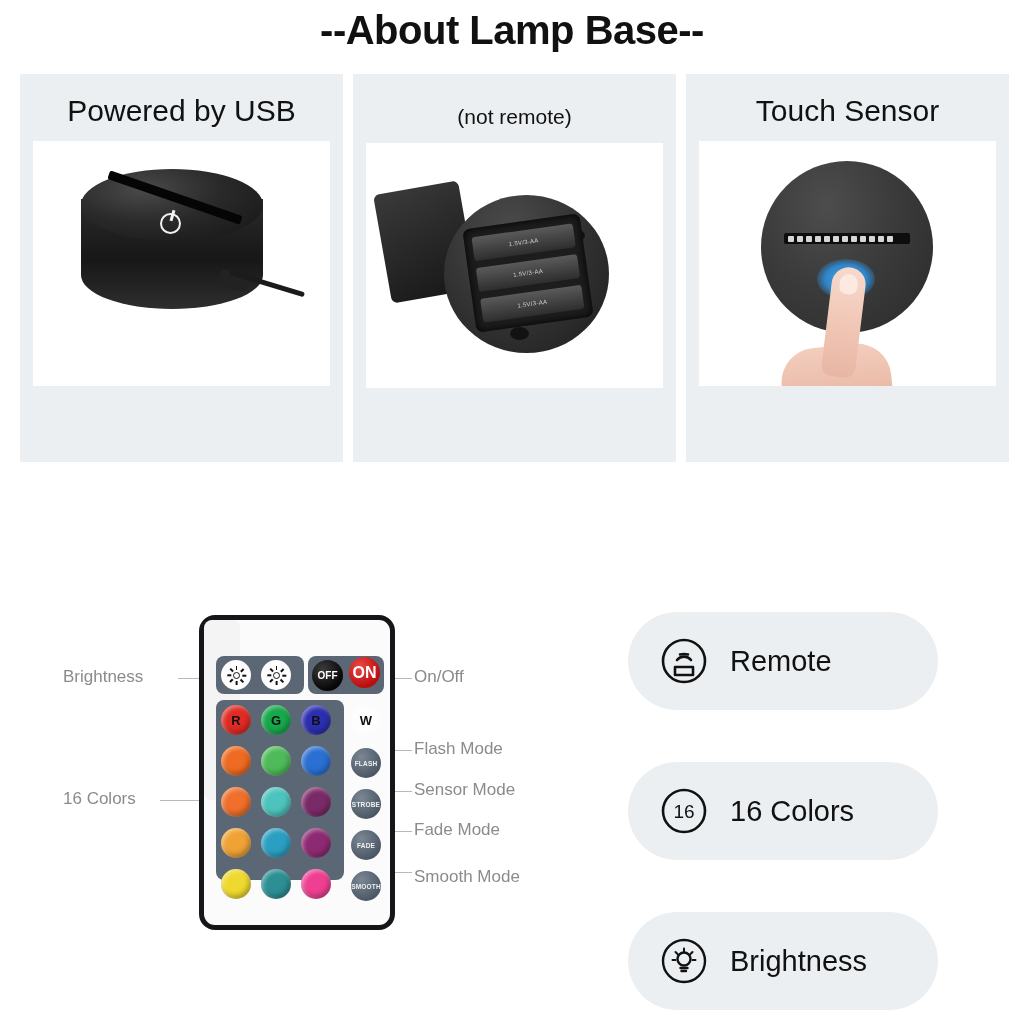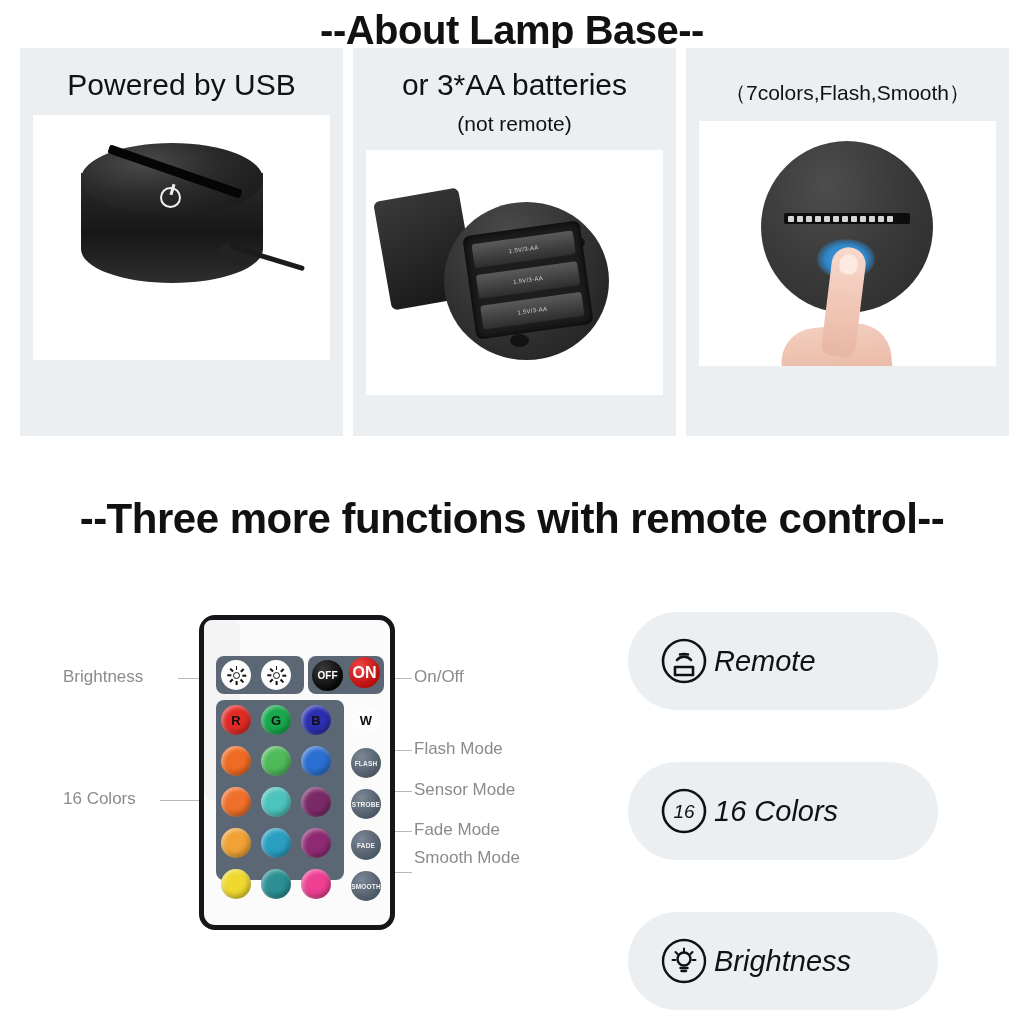--- a/index.html
+++ b/index.html
@@ -17,21 +17,21 @@
     text-align: center;
     color: #111111;
     font-weight: 700;
     letter-spacing: -0.5px;
     white-space: nowrap;
   }
   #heading-1 { top: 8px; font-size: 40px; }
   #heading-2 { top: 495px; font-size: 42px; }
 
   
-  .cards { position: absolute; top: 48px; left: 20px; width: 990px; height: 344px;
+  .cards { position: absolute; top: 74px; left: 20px; width: 990px; height: 344px;
            display: flex; gap: 10px; }
   .card {
     width: 323px; height: 388px;
     background: #eceff1;
     display: flex; flex-direction: column; align-items: center;
     padding-top: 20px;
   }
   .card-title {
     font-size: 30px; color: #111; font-weight: 400;
     line-height: 1.1; white-space: nowrap;
@@ -233,23 +233,22 @@
   .callout { position: absolute; color: #8b8b8b; font-size: 17px; white-space: nowrap; }
   .lead { position: absolute; height: 1px; background: #b9b9b9; }
 
   
   .pills { position: absolute; left: 628px; top: 612px; width: 310px; }
   .pill {
     width: 310px; height: 98px;
     background: #eceff1;
     border-radius: 49px;
     display: flex; align-items: center;
-    padding-left: 32px; gap: 6px;
+    padding-left: 32px; gap: 22px;
     margin-bottom: 52px;
-    font-style: italic;
   }
   .pill-icon { width: 48px; height: 48px; flex: 0 0 48px; }
   .pill-label { font-size: 29px; color: #111; white-space: nowrap; }
 </style>
 </head>
 <body>
 
 <div class="page">
 
   <div class="heading" id="heading-1">--About Lamp Base--</div>
@@ -263,39 +262,38 @@
         <div class="base-top">
           <div class="power-glyph"></div>
         </div>
         <div class="base-slot"></div>
         <div class="usb-plug"></div>
         <div class="usb-cable"></div>
       </div>
     </div>
 
     <div class="card">
-      <div class="card-title">or 3*AA batteries</div>
       <div class="card-sub">(not remote)</div>
       <div class="card-photo">
         <div class="batt-lid"></div>
         <div class="batt-disc">
           <div class="batt-foot" style="left:22px; top:44px;"></div>
           <div class="batt-foot" style="left:122px; top:34px;"></div>
           <div class="batt-foot" style="left:66px; top:132px;"></div>
         </div>
         <div class="batt-well">
           <div class="batt-cell c1">1.5V/3-AA</div>
           <div class="batt-cell c2">1.5V/3-AA</div>
           <div class="batt-cell c3">1.5V/3-AA</div>
         </div>
       </div>
     </div>
 
     <div class="card">
-      <div class="card-sub">（7colors,Flash,Smooth）</div>
+      <div class="card-title">Touch Sensor</div>
       <div class="card-photo">
         <div class="touch-disc"></div>
         <div class="touch-led">
           <i></i>
             <i></i>
             <i></i>
             <i></i>
             <i></i>
             <i></i>
             <i></i>
@@ -308,41 +306,40 @@
         <div class="touch-glow"></div>
         <div class="hand"></div>
         <div class="finger">
           <div class="fingernail"></div>
         </div>
       </div>
     </div>
 
   </div>
 
-  <div class="heading" id="heading-2">--Three more functions with remote control--</div>
 
   <div class="remote-area">
 
     <div class="lead" style="left:178px; top:78px; width:30px;"></div>
     <div class="lead" style="left:160px; top:200px; width:48px;"></div>
 
     <div class="lead" style="left:390px; top:78px; width:22px;"></div>
     <div class="lead" style="left:390px; top:150px; width:22px;"></div>
     <div class="lead" style="left:390px; top:191px; width:22px;"></div>
     <div class="lead" style="left:390px; top:231px; width:22px;"></div>
     <div class="lead" style="left:390px; top:272px; width:22px;"></div>
 
     <div class="callout" style="left:63px; top:67px;">Brightness</div>
     <div class="callout" style="left:63px; top:189px;">16 Colors</div>
 
     <div class="callout" style="left:414px; top:67px;">On/Off</div>
     <div class="callout" style="left:414px; top:139px;">Flash Mode</div>
     <div class="callout" style="left:414px; top:180px;">Sensor Mode</div>
     <div class="callout" style="left:414px; top:220px;">Fade Mode</div>
-    <div class="callout" style="left:414px; top:248px;">Smooth Mode</div>
+    <div class="callout" style="left:414px; top:267px;">Smooth Mode</div>
 
     <div class="remote">
       <div class="pad pad-top-left"></div>
       <div class="pad pad-top-right"></div>
       <div class="pad pad-colors"></div>
       <div class="pad-w"></div>
 
       <div class="btn btn-bright b1">
         <div class="sun">
             <div class="ray" style="transform: rotate(0deg);"></div>

